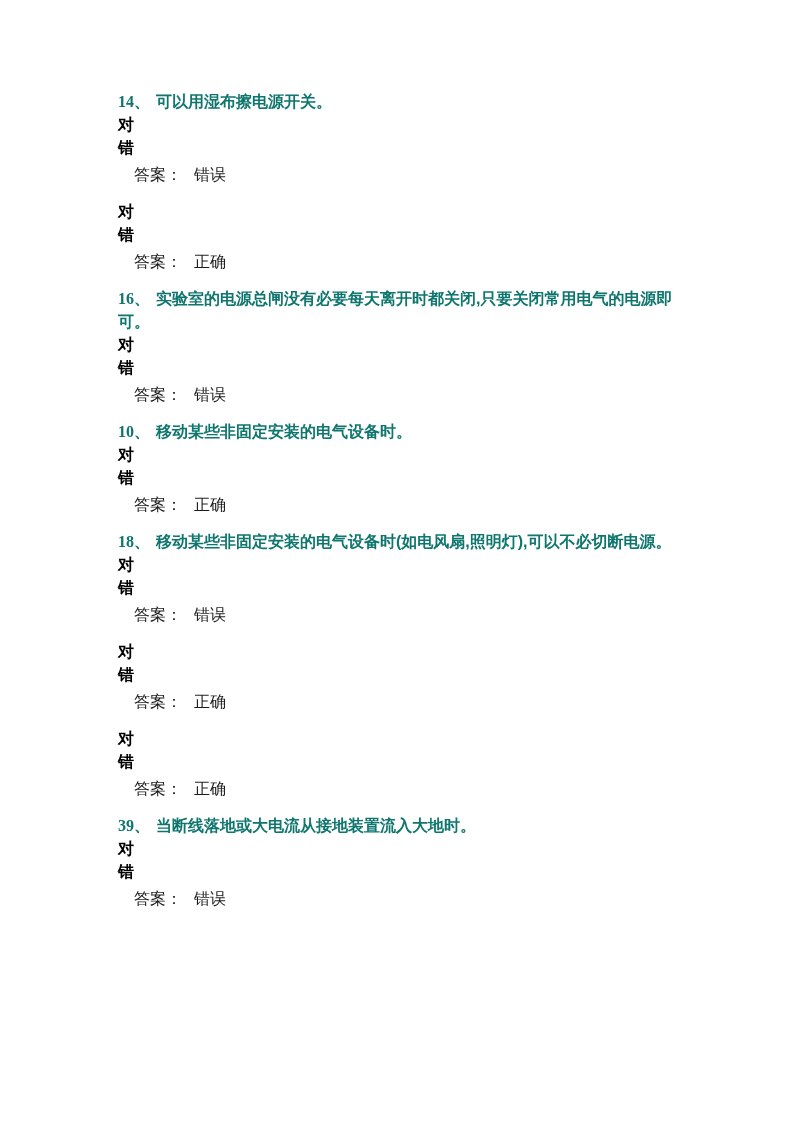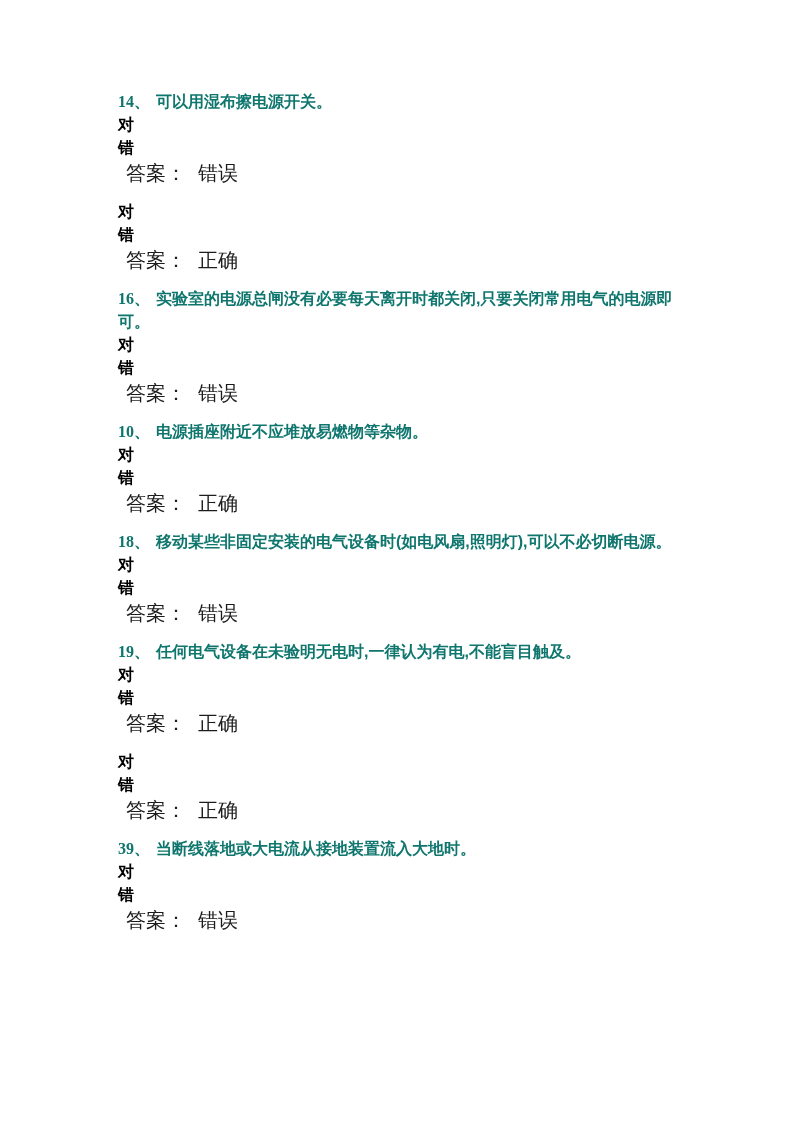--- a/index.html
+++ b/index.html
@@ -36,25 +36,25 @@
     margin-right: 6px;
   }
   .opt {
     margin: 0;
     font-size: 16px;
     line-height: 23px;
     font-weight: 700;
     color: #000000;
   }
   .answer {
-    margin: 4px 0 0 8px;
-    font-size: 20px;
+    margin: 4px 0 0 16px;
+    font-size: 16px;
     line-height: 23px;
     font-weight: 400;
-    font-family: Liberation Mono, monospace;
+    font-family: Liberation Sans, sans-serif;
     color: #1c1c1c;
   }
   .avalue {
     margin-left: 12px;
   }
 </style>
 </head>
 <body>
 
 <div class="page">
@@ -73,35 +73,34 @@
   </section>
 
   <section class="qblock">
     <p class="qtext"><span class="qnum">16、</span><span>实验室的电源总闸没有必要每天离开时都关闭,只要关闭常用电气的电源即可。</span></p>
     <p class="opt">对</p>
     <p class="opt">错</p>
     <p class="answer"><span>答案：</span><span class="avalue">错误</span></p>
   </section>
 
   <section class="qblock">
-    <p class="qtext"><span class="qnum">10、</span><span>电源插座附近不应堆放易燃物等杂物。</span></p>
+    <p class="qtext"><span class="qnum">10、</span><span>移动某些非固定安装的电气设备时。</span></p>
     <p class="opt">对</p>
     <p class="opt">错</p>
     <p class="answer"><span>答案：</span><span class="avalue">正确</span></p>
   </section>
 
   <section class="qblock">
     <p class="qtext"><span class="qnum">18、</span><span>移动某些非固定安装的电气设备时(如电风扇,照明灯),可以不必切断电源。</span></p>
     <p class="opt">对</p>
     <p class="opt">错</p>
     <p class="answer"><span>答案：</span><span class="avalue">错误</span></p>
   </section>
 
   <section class="qblock">
-    <p class="qtext"><span class="qnum">19、</span><span>任何电气设备在未验明无电时,一律认为有电,不能盲目触及。</span></p>
     <p class="opt">对</p>
     <p class="opt">错</p>
     <p class="answer"><span>答案：</span><span class="avalue">正确</span></p>
   </section>
 
   <section class="qblock">
     <p class="opt">对</p>
     <p class="opt">错</p>
     <p class="answer"><span>答案：</span><span class="avalue">正确</span></p>
   </section>

